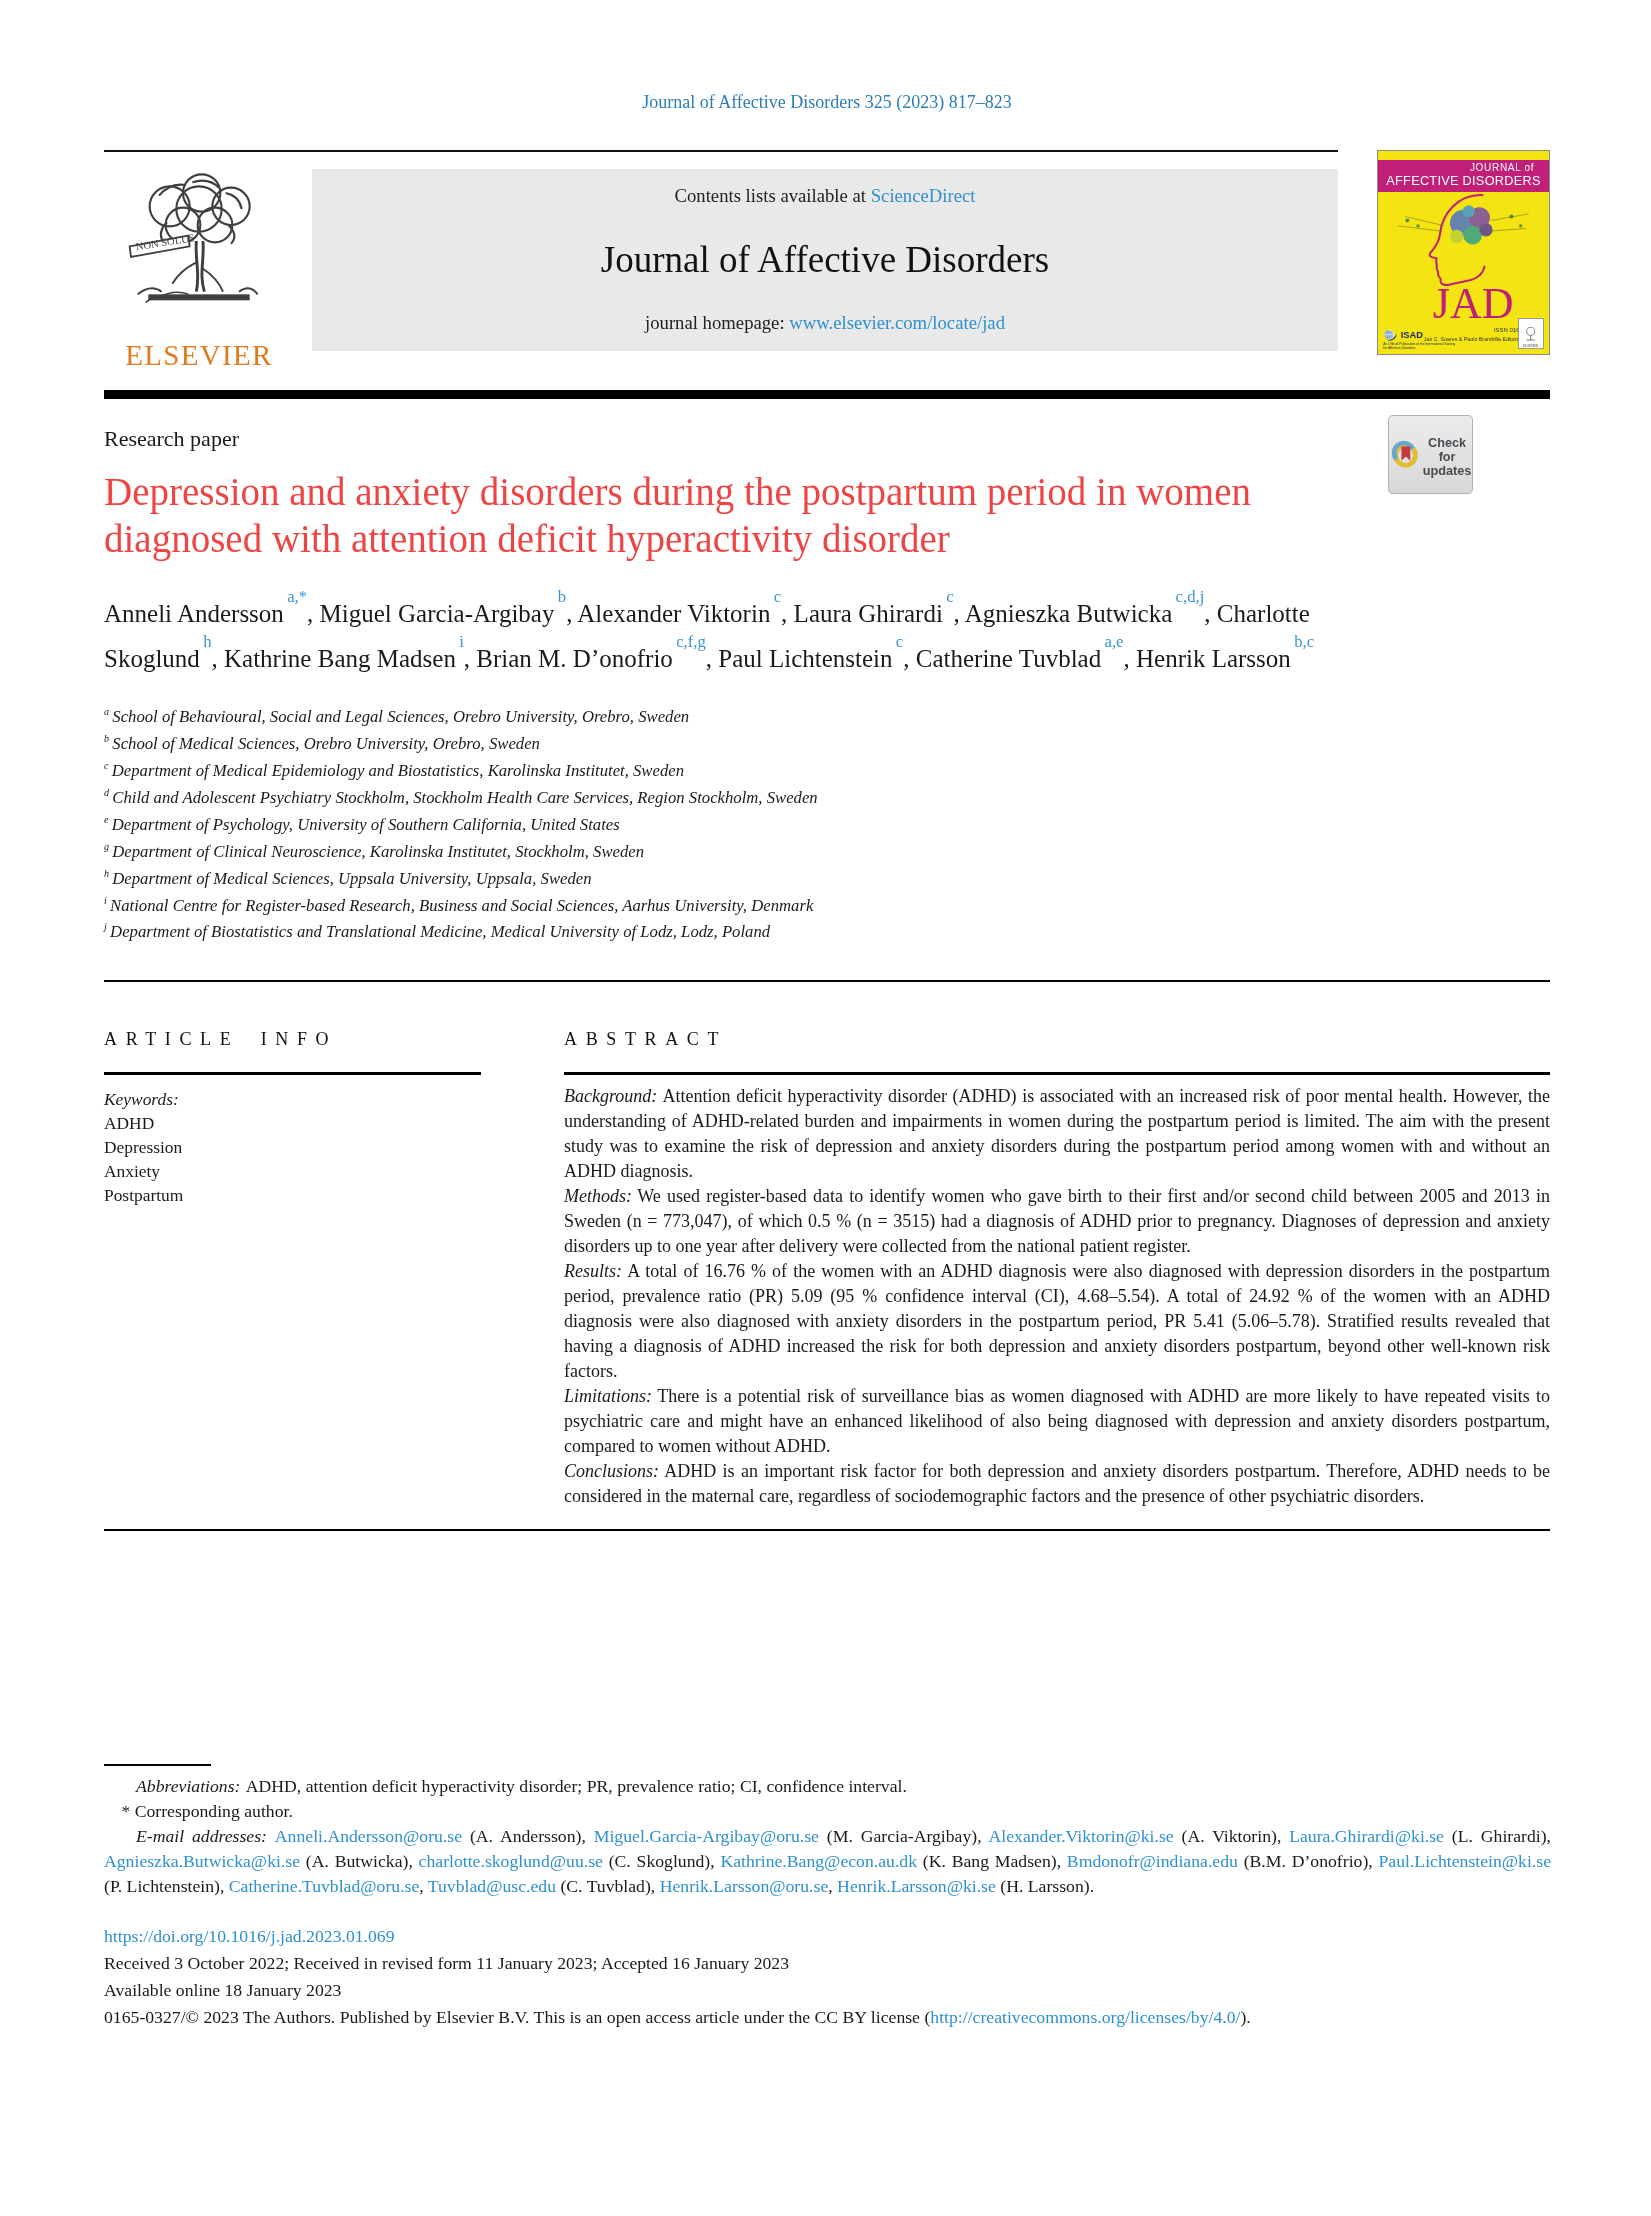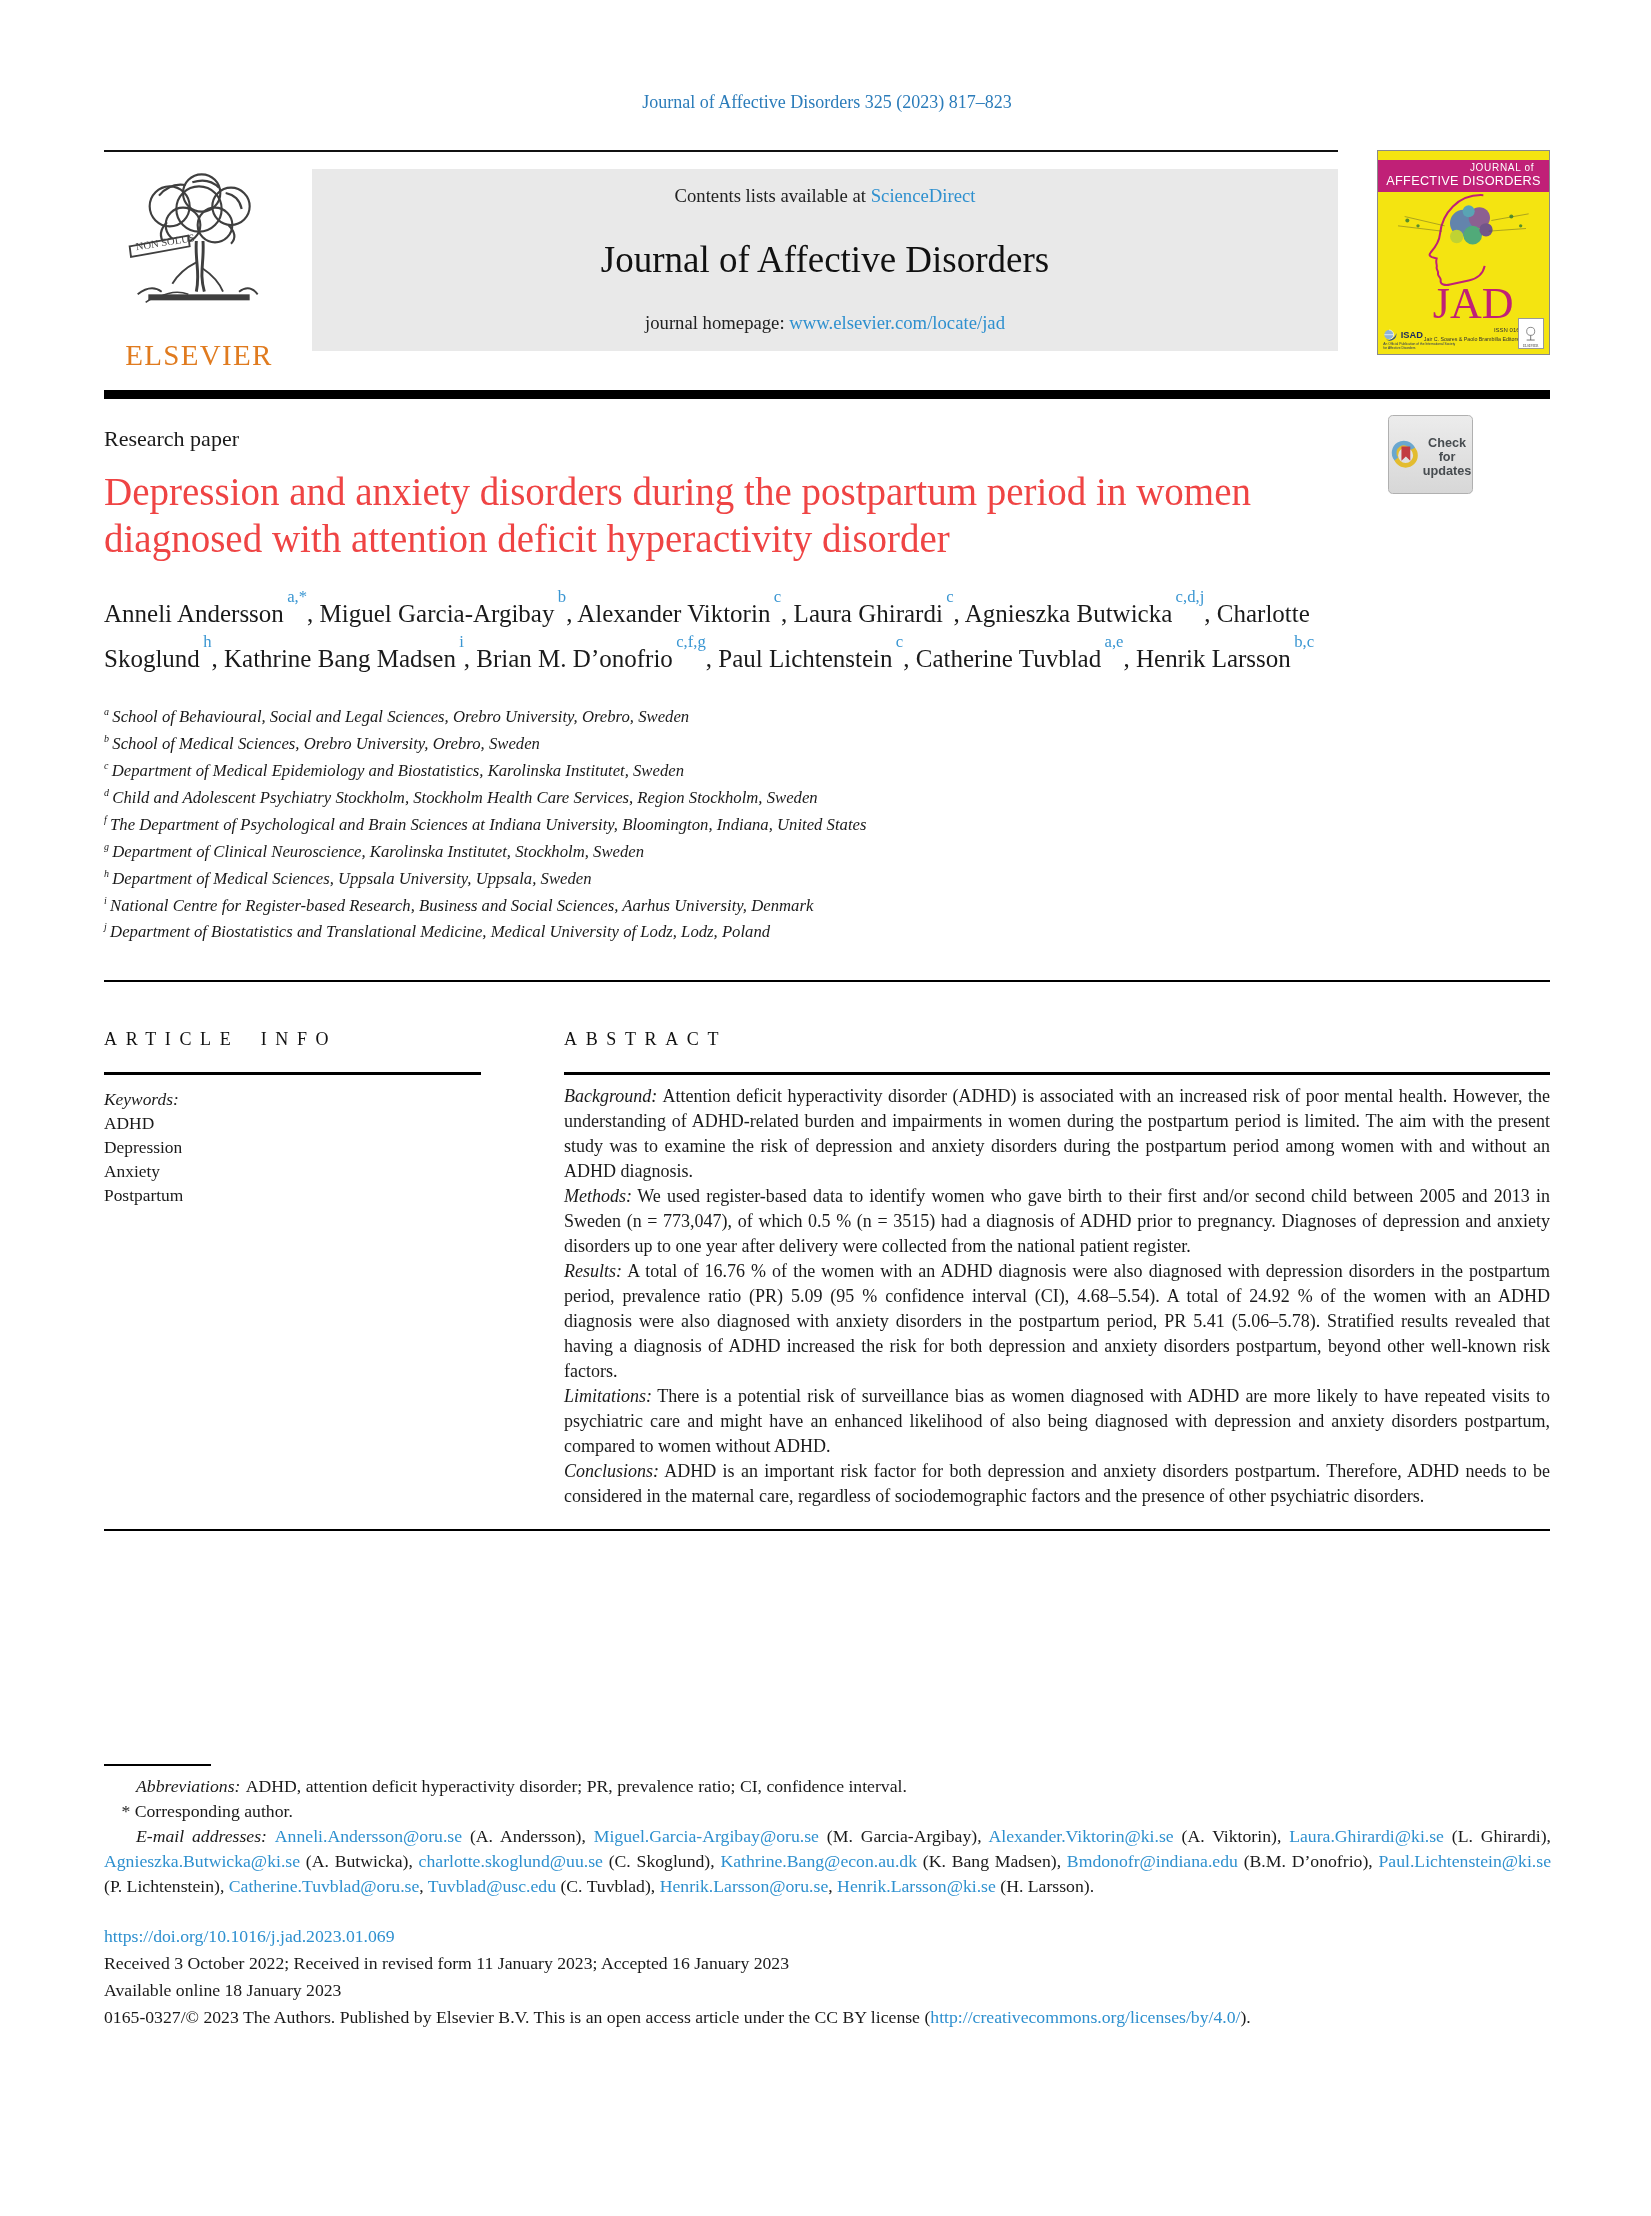--- a/index.html
+++ b/index.html
@@ -168,21 +168,21 @@
 
     <h1 class="title">Depression and anxiety disorders during the postpartum period in women diagnosed with attention deficit hyperactivity disorder</h1>
 
     <div class="authors"><span class="author"><span class="au-name">Anneli Andersson</span><sup class="au-sup">a,*</sup><span class="au-sep">, </span></span><span class="author"><span class="au-name">Miguel Garcia-Argibay</span><sup class="au-sup">b</sup><span class="au-sep">, </span></span><span class="author"><span class="au-name">Alexander Viktorin</span><sup class="au-sup">c</sup><span class="au-sep">, </span></span><span class="author"><span class="au-name">Laura Ghirardi</span><sup class="au-sup">c</sup><span class="au-sep">, </span></span><span class="author"><span class="au-name">Agnieszka Butwicka</span><sup class="au-sup">c,d,j</sup><span class="au-sep">, </span></span><span class="author"><span class="au-name">Charlotte Skoglund</span><sup class="au-sup">h</sup><span class="au-sep">, </span></span><span class="author"><span class="au-name">Kathrine Bang Madsen</span><sup class="au-sup">i</sup><span class="au-sep">, </span></span><span class="author"><span class="au-name">Brian M. D’onofrio</span><sup class="au-sup">c,f,g</sup><span class="au-sep">, </span></span><span class="author"><span class="au-name">Paul Lichtenstein</span><sup class="au-sup">c</sup><span class="au-sep">, </span></span><span class="author"><span class="au-name">Catherine Tuvblad</span><sup class="au-sup">a,e</sup><span class="au-sep">, </span></span><span class="author"><span class="au-name">Henrik Larsson</span><sup class="au-sup">b,c</sup><span class="au-sep"></span></span></div>
 
     <div class="affiliations">
         <div class="affil"><sup>a</sup><span>School of Behavioural, Social and Legal Sciences, Orebro University, Orebro, Sweden</span></div>
         <div class="affil"><sup>b</sup><span>School of Medical Sciences, Orebro University, Orebro, Sweden</span></div>
         <div class="affil"><sup>c</sup><span>Department of Medical Epidemiology and Biostatistics, Karolinska Institutet, Sweden</span></div>
         <div class="affil"><sup>d</sup><span>Child and Adolescent Psychiatry Stockholm, Stockholm Health Care Services, Region Stockholm, Sweden</span></div>
-        <div class="affil"><sup>f</sup><span>The Department of Psychological and Brain Sciences at Indiana University, Bloomington, Indiana, United States</span></div>
+        <div class="affil"><sup>e</sup><span>Department of Psychology, University of Southern California, United States</span></div>
         <div class="affil"><sup>g</sup><span>Department of Clinical Neuroscience, Karolinska Institutet, Stockholm, Sweden</span></div>
         <div class="affil"><sup>h</sup><span>Department of Medical Sciences, Uppsala University, Uppsala, Sweden</span></div>
         <div class="affil"><sup>i</sup><span>National Centre for Register-based Research, Business and Social Sciences, Aarhus University, Denmark</span></div>
         <div class="affil"><sup>j</sup><span>Department of Biostatistics and Translational Medicine, Medical University of Lodz, Lodz, Poland</span></div>
       </div>
 
     <div class="rule rule-top"></div>
 
     <div class="columns">
       <div class="col-left">

